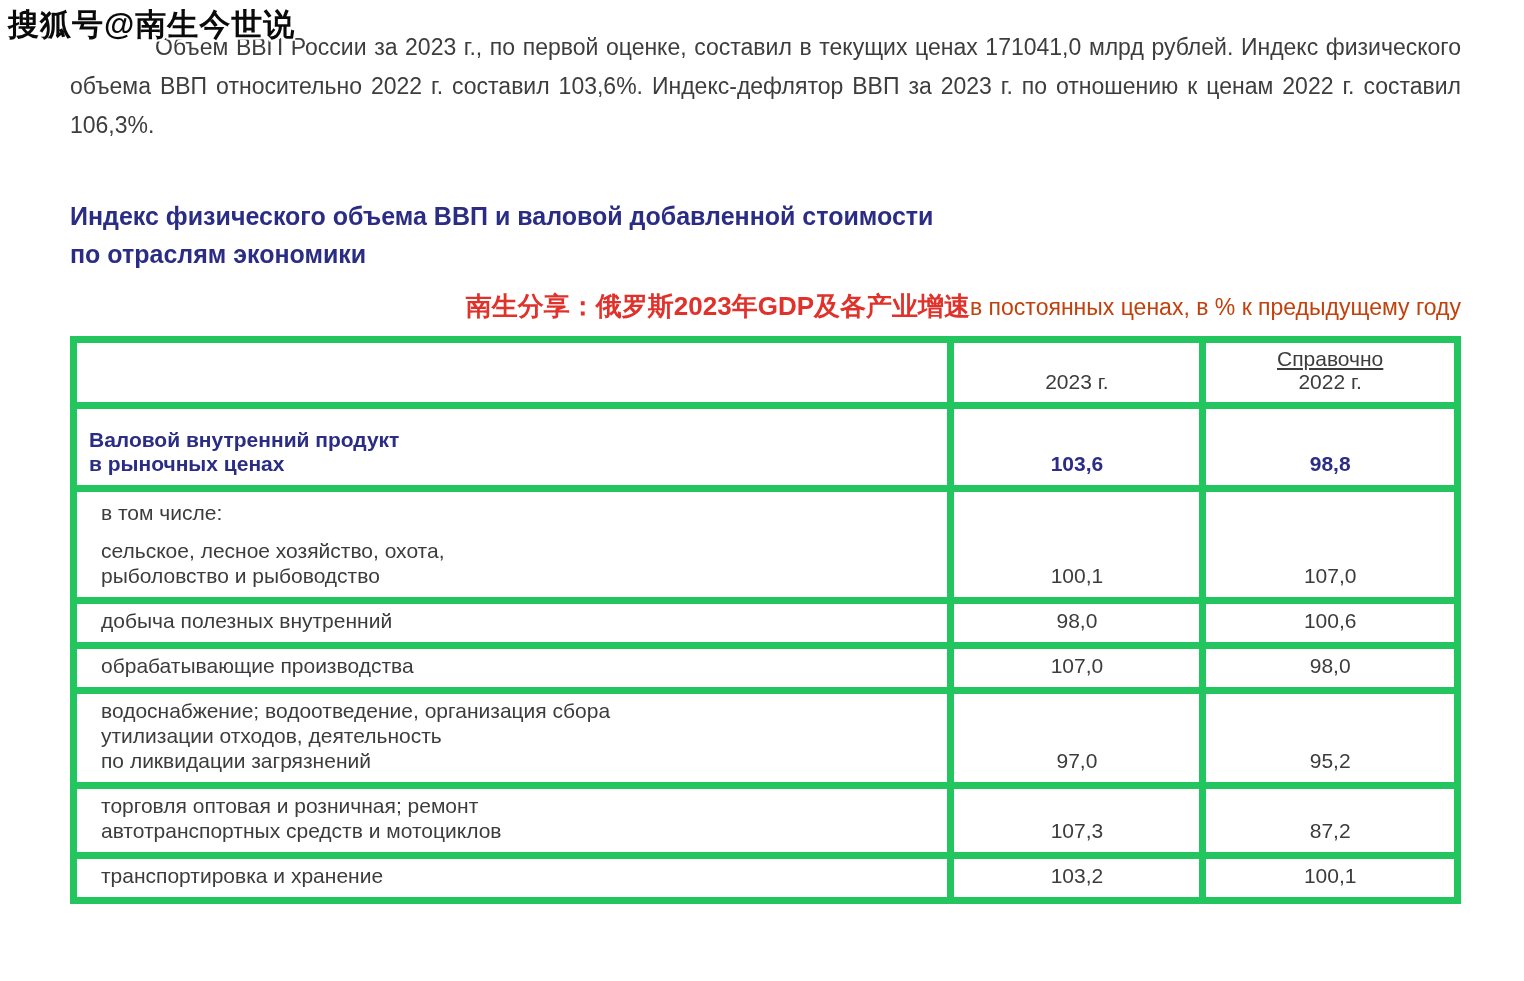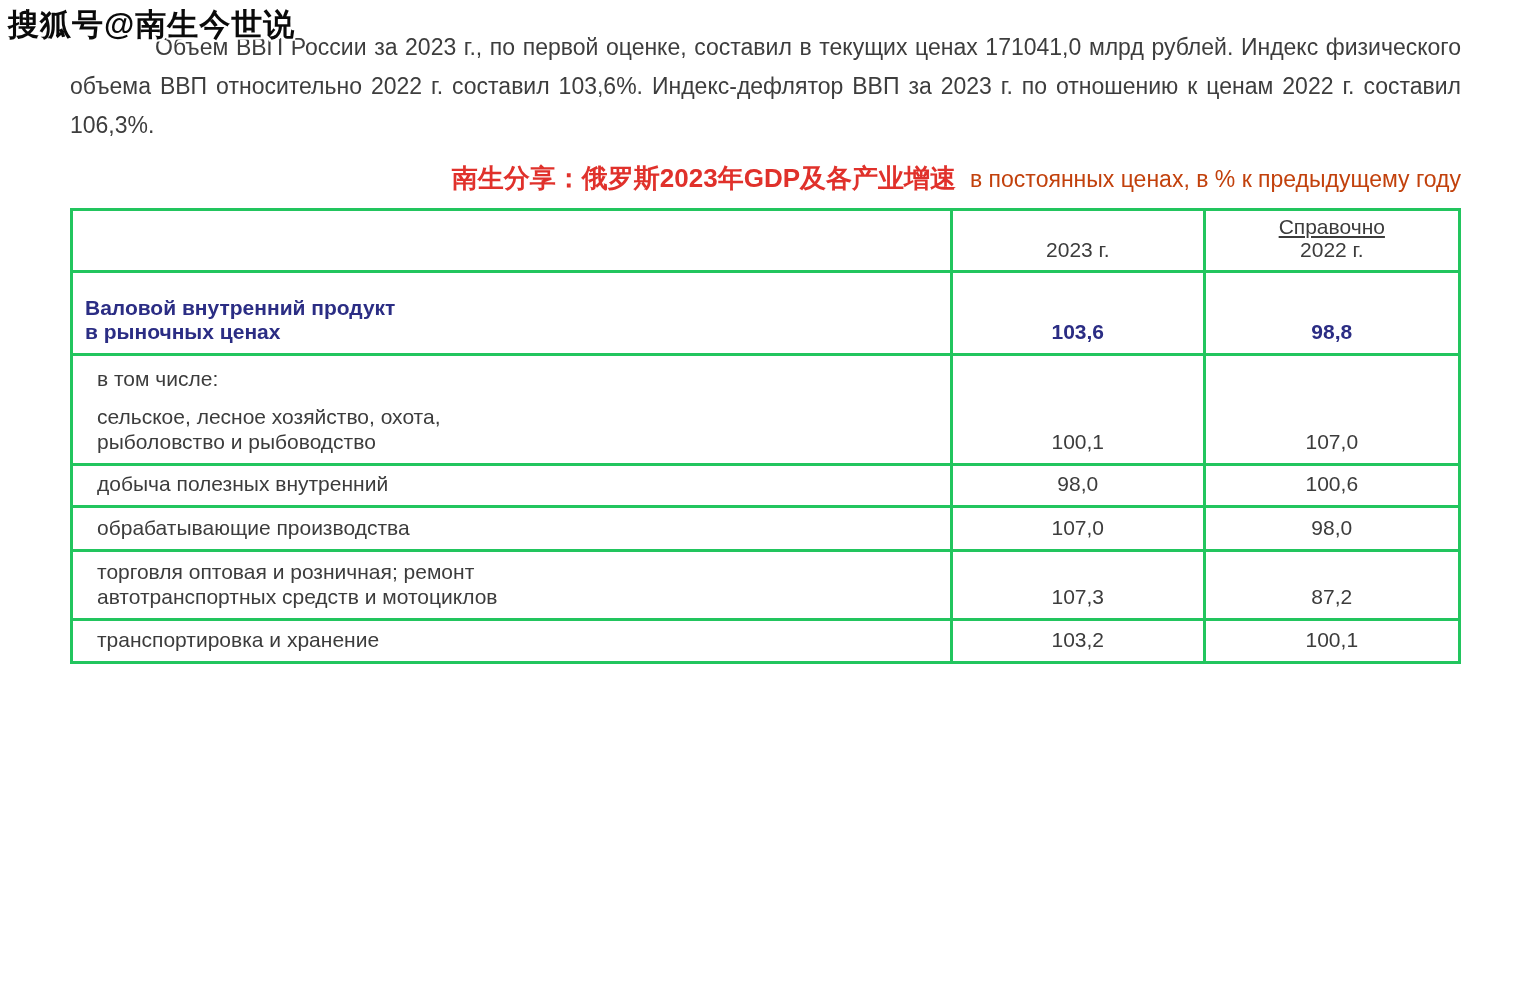--- a/index.html
+++ b/index.html
@@ -20,30 +20,30 @@
   .intro {
     font-size:23px; line-height:39px; text-align:justify;
     text-indent:85px; color:#3d3d3d;
   }
   .section-title {
     margin-top:52px;
     color:#2b2d84; font-weight:bold; font-size:25px; line-height:38px;
   }
   .subtitle-row {
     margin-top:16px;
-    display:flex; justify-content:flex-end; align-items:baseline; gap:14px;
+    display:flex; justify-content:flex-end; align-items:baseline; 
     white-space:nowrap;
   }
   .red-note { color:#e0312b; font-weight:bold; font-size:26px; }
   .units-note { color:#c2410c; font-size:23px; }
   table { width:100%; border-collapse:collapse; table-layout:fixed; margin-top:12px; }
   col.c-label { width:63.4%; }
   col.c-2023  { width:18.2%; }
   col.c-2022  { width:18.4%; }
-  td { border:3px solid #22c55e; }
+  td { border:7px solid #22c55e; }
   .label-cell {
     padding:4px 10px 9px 24px; vertical-align:bottom;
     font-size:21px; line-height:25px; color:#3c3c3c;
   }
   .val-cell {
     text-align:center; vertical-align:bottom; padding:4px 6px 9px;
     font-size:21px; line-height:25px; color:#3c3c3c;
   }
   thead td { vertical-align:top; padding-top:4px; height:50px; }
   thead .val-cell { line-height:23px; }
@@ -56,20 +56,21 @@
 </style>
 </head>
 <body>
 
 <div class="watermark">搜狐号@南生今世说</div>
 
 <div class="content">
 
   <p class="intro">Объем ВВП России за 2023 г., по первой оценке, составил в текущих ценах 171041,0 млрд рублей. Индекс физического объема ВВП относительно 2022 г. составил 103,6%. Индекс-дефлятор ВВП за 2023 г. по отношению к ценам 2022 г. составил 106,3%.</p>
 
+  <h1 class="section-title"><span>Индекс физического объема ВВП и валовой добавленной стоимости</span><br><span>по отраслям экономики</span></h1>
 
   <div class="subtitle-row">
     <span class="red-note">南生分享：俄罗斯2023年GDP及各产业增速</span>
     <span class="units-note">в постоянных ценах, в % к предыдущему году</span>
   </div>
 
   <table>
     <colgroup>
       <col class="c-label">
         <col class="c-2023">
@@ -101,20 +102,25 @@
         <tr style="height: 42px;">
           <td class="label-cell"><span>добыча полезных внутренний</span></td>
           <td class="val-cell">98,0</td>
           <td class="val-cell">100,6</td>
         </tr>
         <tr style="height: 44px;">
           <td class="label-cell"><span>обрабатывающие производства</span></td>
           <td class="val-cell">107,0</td>
           <td class="val-cell">98,0</td>
         </tr>
+        <tr style="height: 95px;">
+          <td class="label-cell"><span>водоснабжение; водоотведение, организация сбора</span><br><span>утилизации отходов, деятельность</span><br><span>по ликвидации загрязнений</span></td>
+          <td class="val-cell">97,0</td>
+          <td class="val-cell">95,2</td>
+        </tr>
         <tr style="height: 69px;">
           <td class="label-cell"><span>торговля оптовая и розничная; ремонт</span><br><span>автотранспортных средств и мотоциклов</span></td>
           <td class="val-cell">107,3</td>
           <td class="val-cell">87,2</td>
         </tr>
         <tr style="height: 43px;">
           <td class="label-cell"><span>транспортировка и хранение</span></td>
           <td class="val-cell">103,2</td>
           <td class="val-cell">100,1</td>
         </tr>

